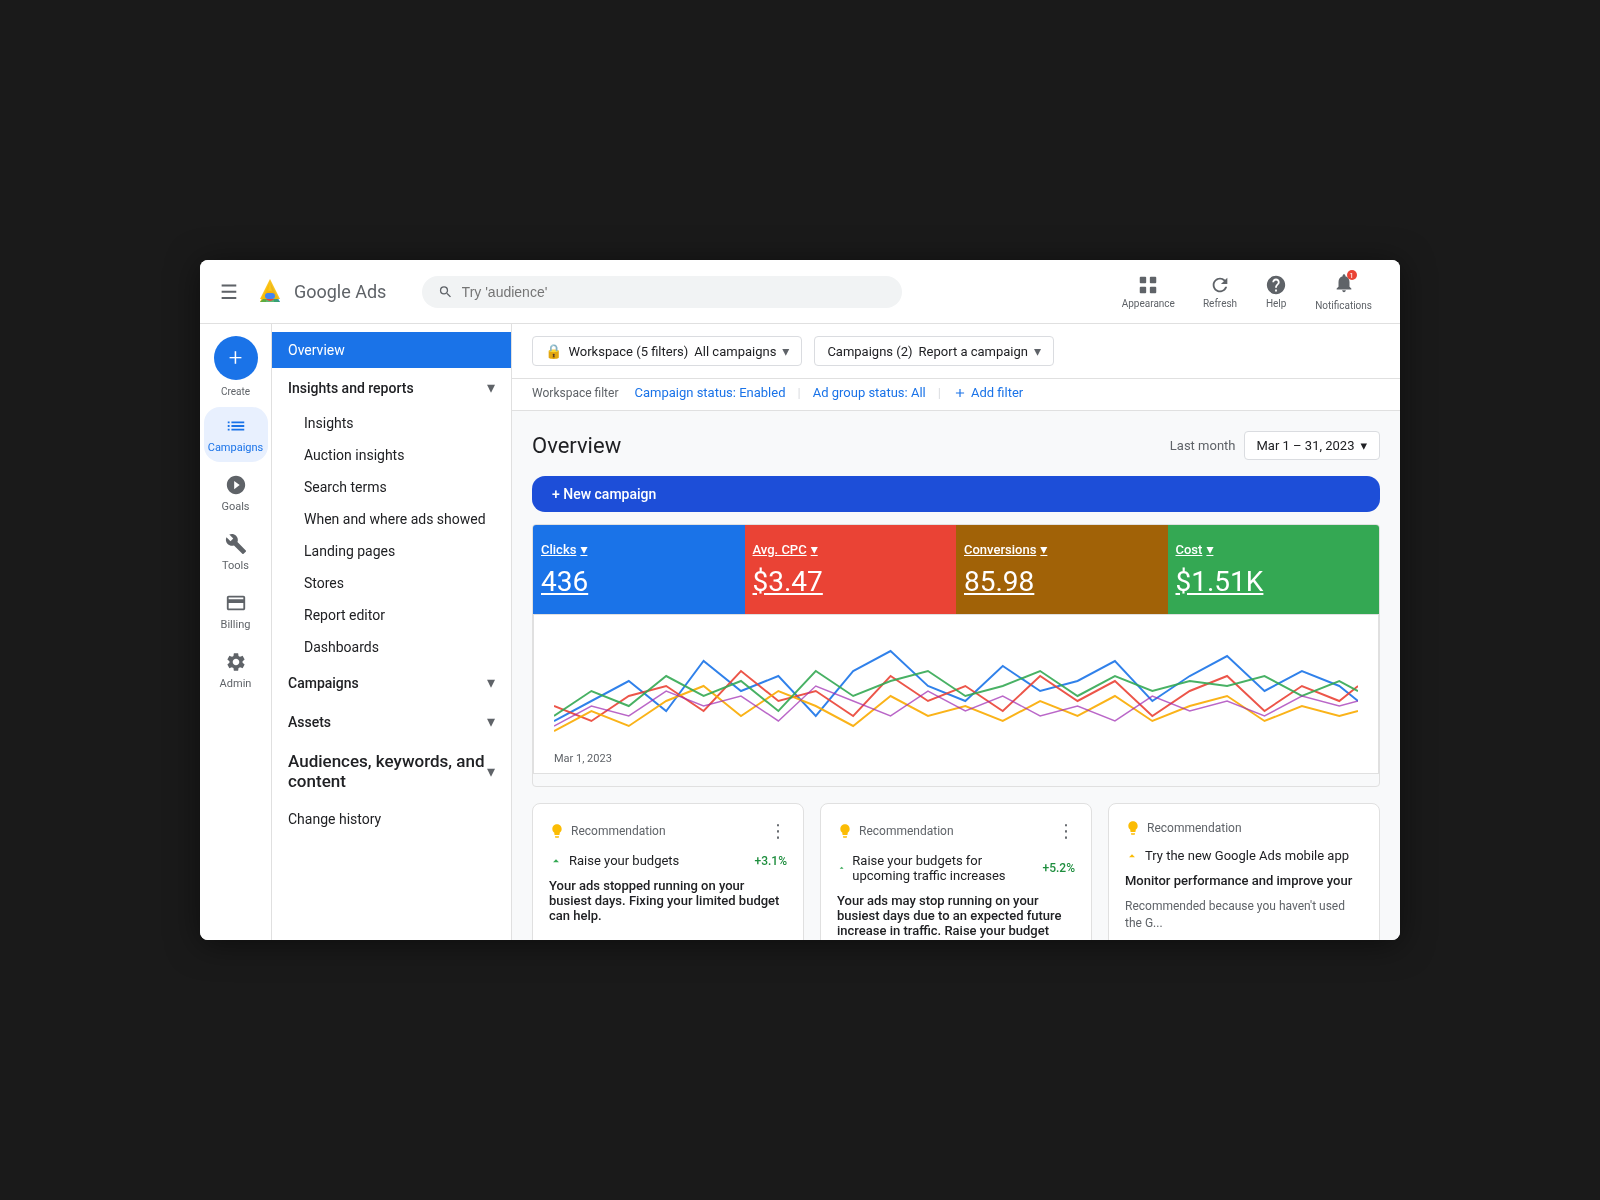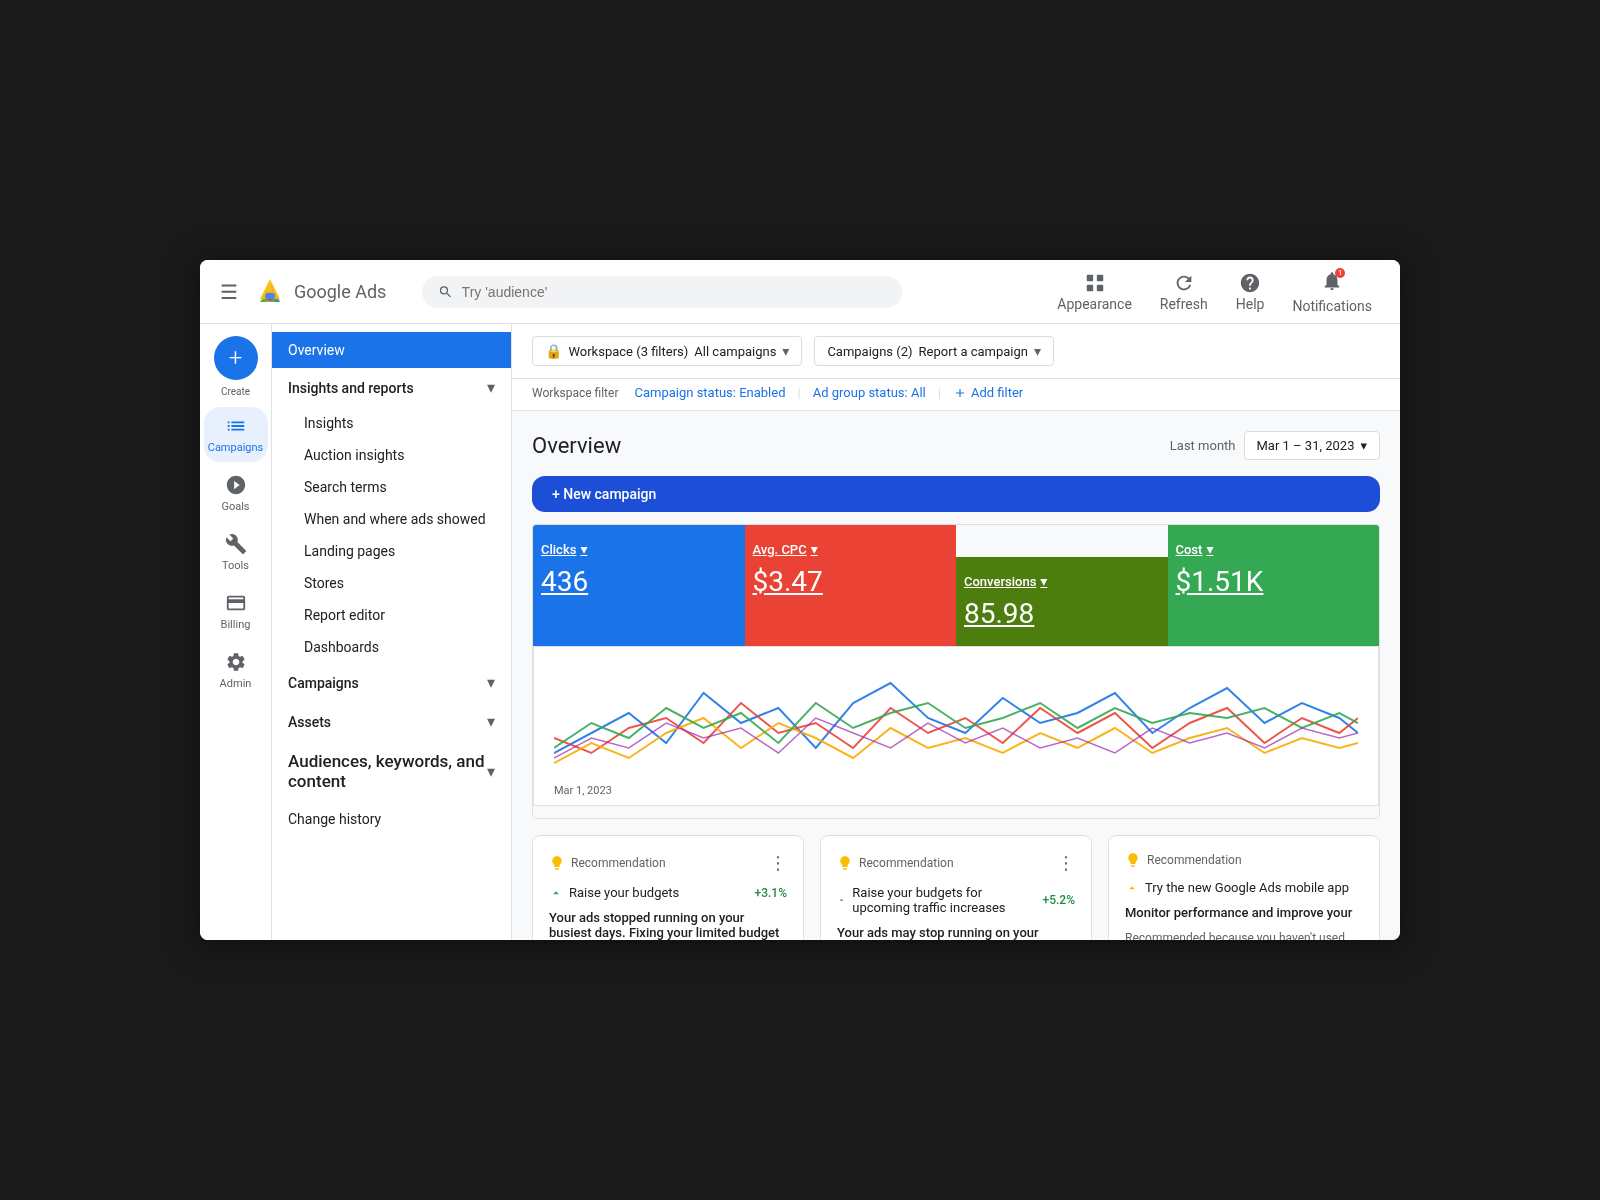--- a/index.html
+++ b/index.html
@@ -76,21 +76,21 @@
     }
     .nav-action-item {
       display: flex;
       flex-direction: column;
       align-items: center;
       padding: 6px 12px;
       cursor: pointer;
       border-radius: 4px;
       gap: 2px;
     }
-    .nav-action-label { font-size: 14px; color: #5f6368; }
+    .nav-action-label { font-size: 10px; color: #5f6368; }
     .notif-badge {
       position: relative;
     }
     .notif-dot {
       position: absolute;
       top: -2px;
       right: -2px;
       width: 10px;
       height: 10px;
       background: #ea4335;
@@ -301,21 +301,21 @@
     .metric-card {
       flex: 1;
       padding: 16px 8px;
       color: #fff;
       cursor: pointer;
       position: relative;
       text-decoration: underline;
     }
     .metric-card.blue { background: #1a73e8; }
     .metric-card.red { background: #ea4335; }
-    .metric-card.yellow { background: #4d7c0f; margin-top: 32px; }
+    .metric-card.yellow { background: #a16207; }
     .metric-card.green { background: #34a853; }
     .metric-label {
       font-size: 13px;
       font-weight: 500;
       display: flex;
       align-items: center;
       gap: 4px;
       margin-bottom: 8px;
     }
     .metric-value {
@@ -587,21 +587,21 @@
       <div class="nav-item">
         <span>Change history</span>
       </div>
     </div>
 
     <div class="main-content">
 
       <div class="filter-bar">
         <div class="filter-dropdown">
           <span class="filter-lock">🔒</span>
-          <span>Workspace (3 filters)</span>
+          <span>Workspace (5 filters)</span>
           <span>All campaigns</span>
           <span class="chevron-small">▾</span>
         </div>
         <div class="filter-dropdown">
           <span>Campaigns (2)</span>
           <span>Report a campaign</span>
           <span class="chevron-small">▾</span>
         </div>
       </div>
 

